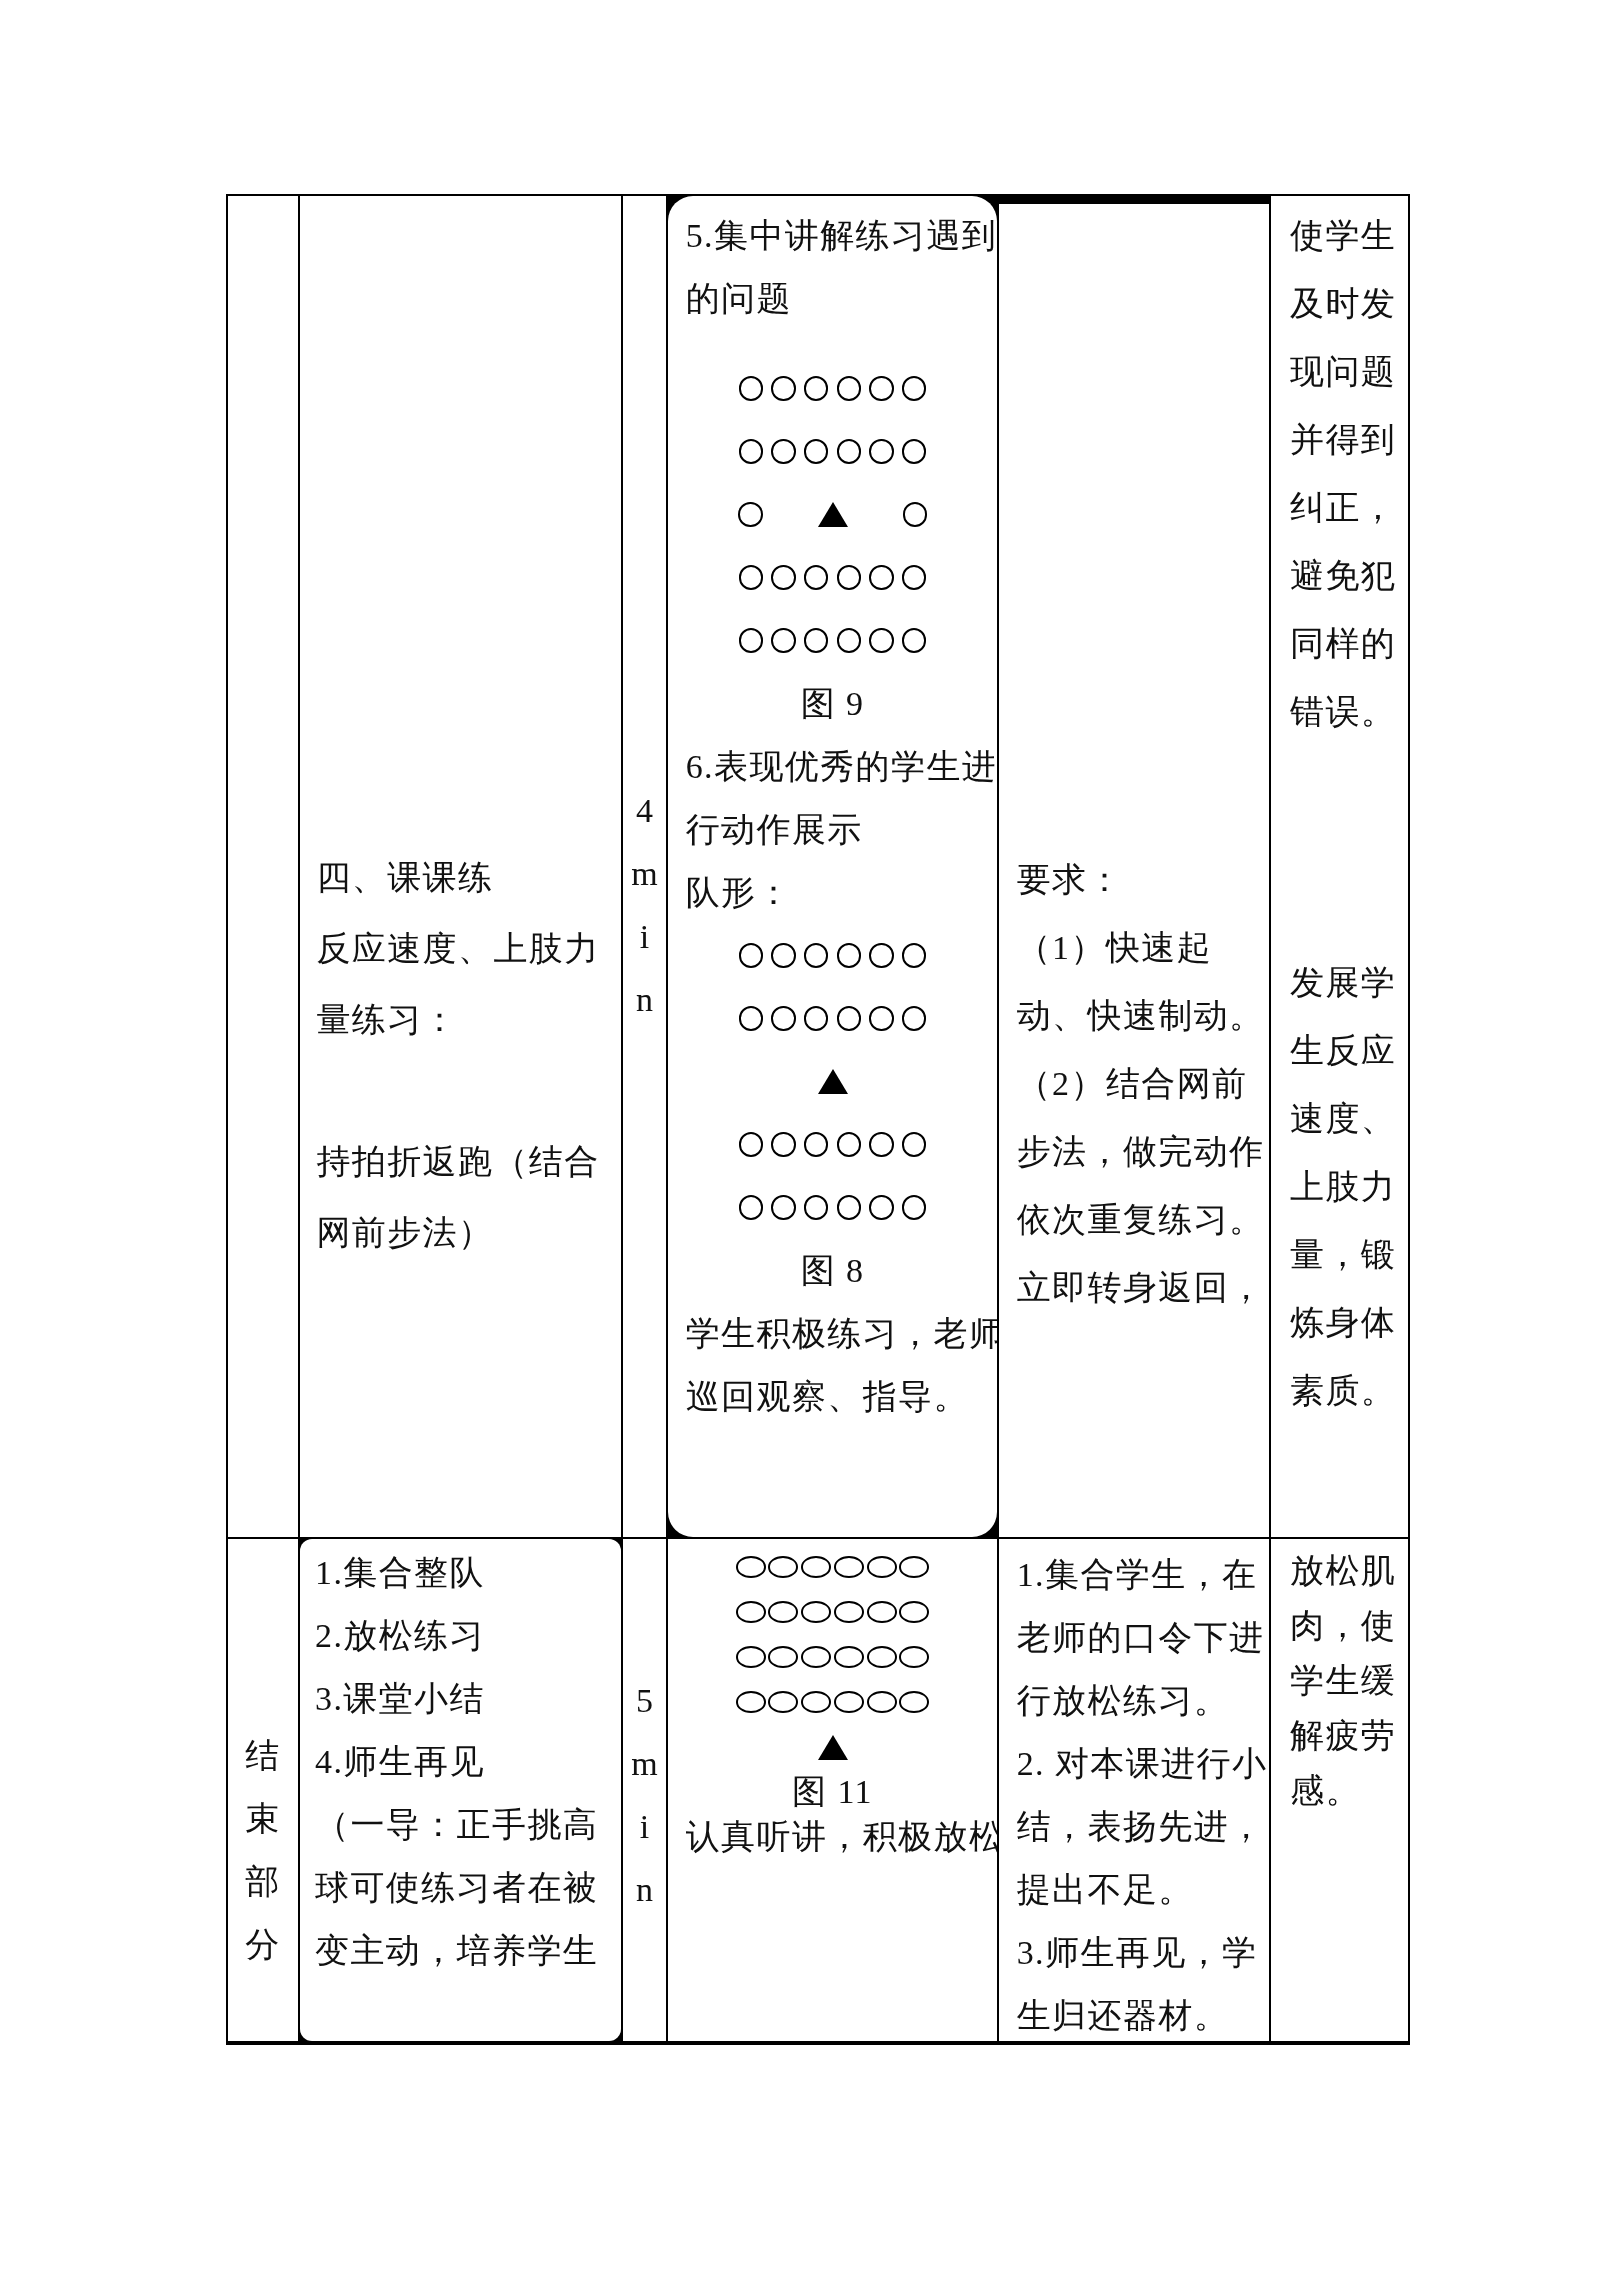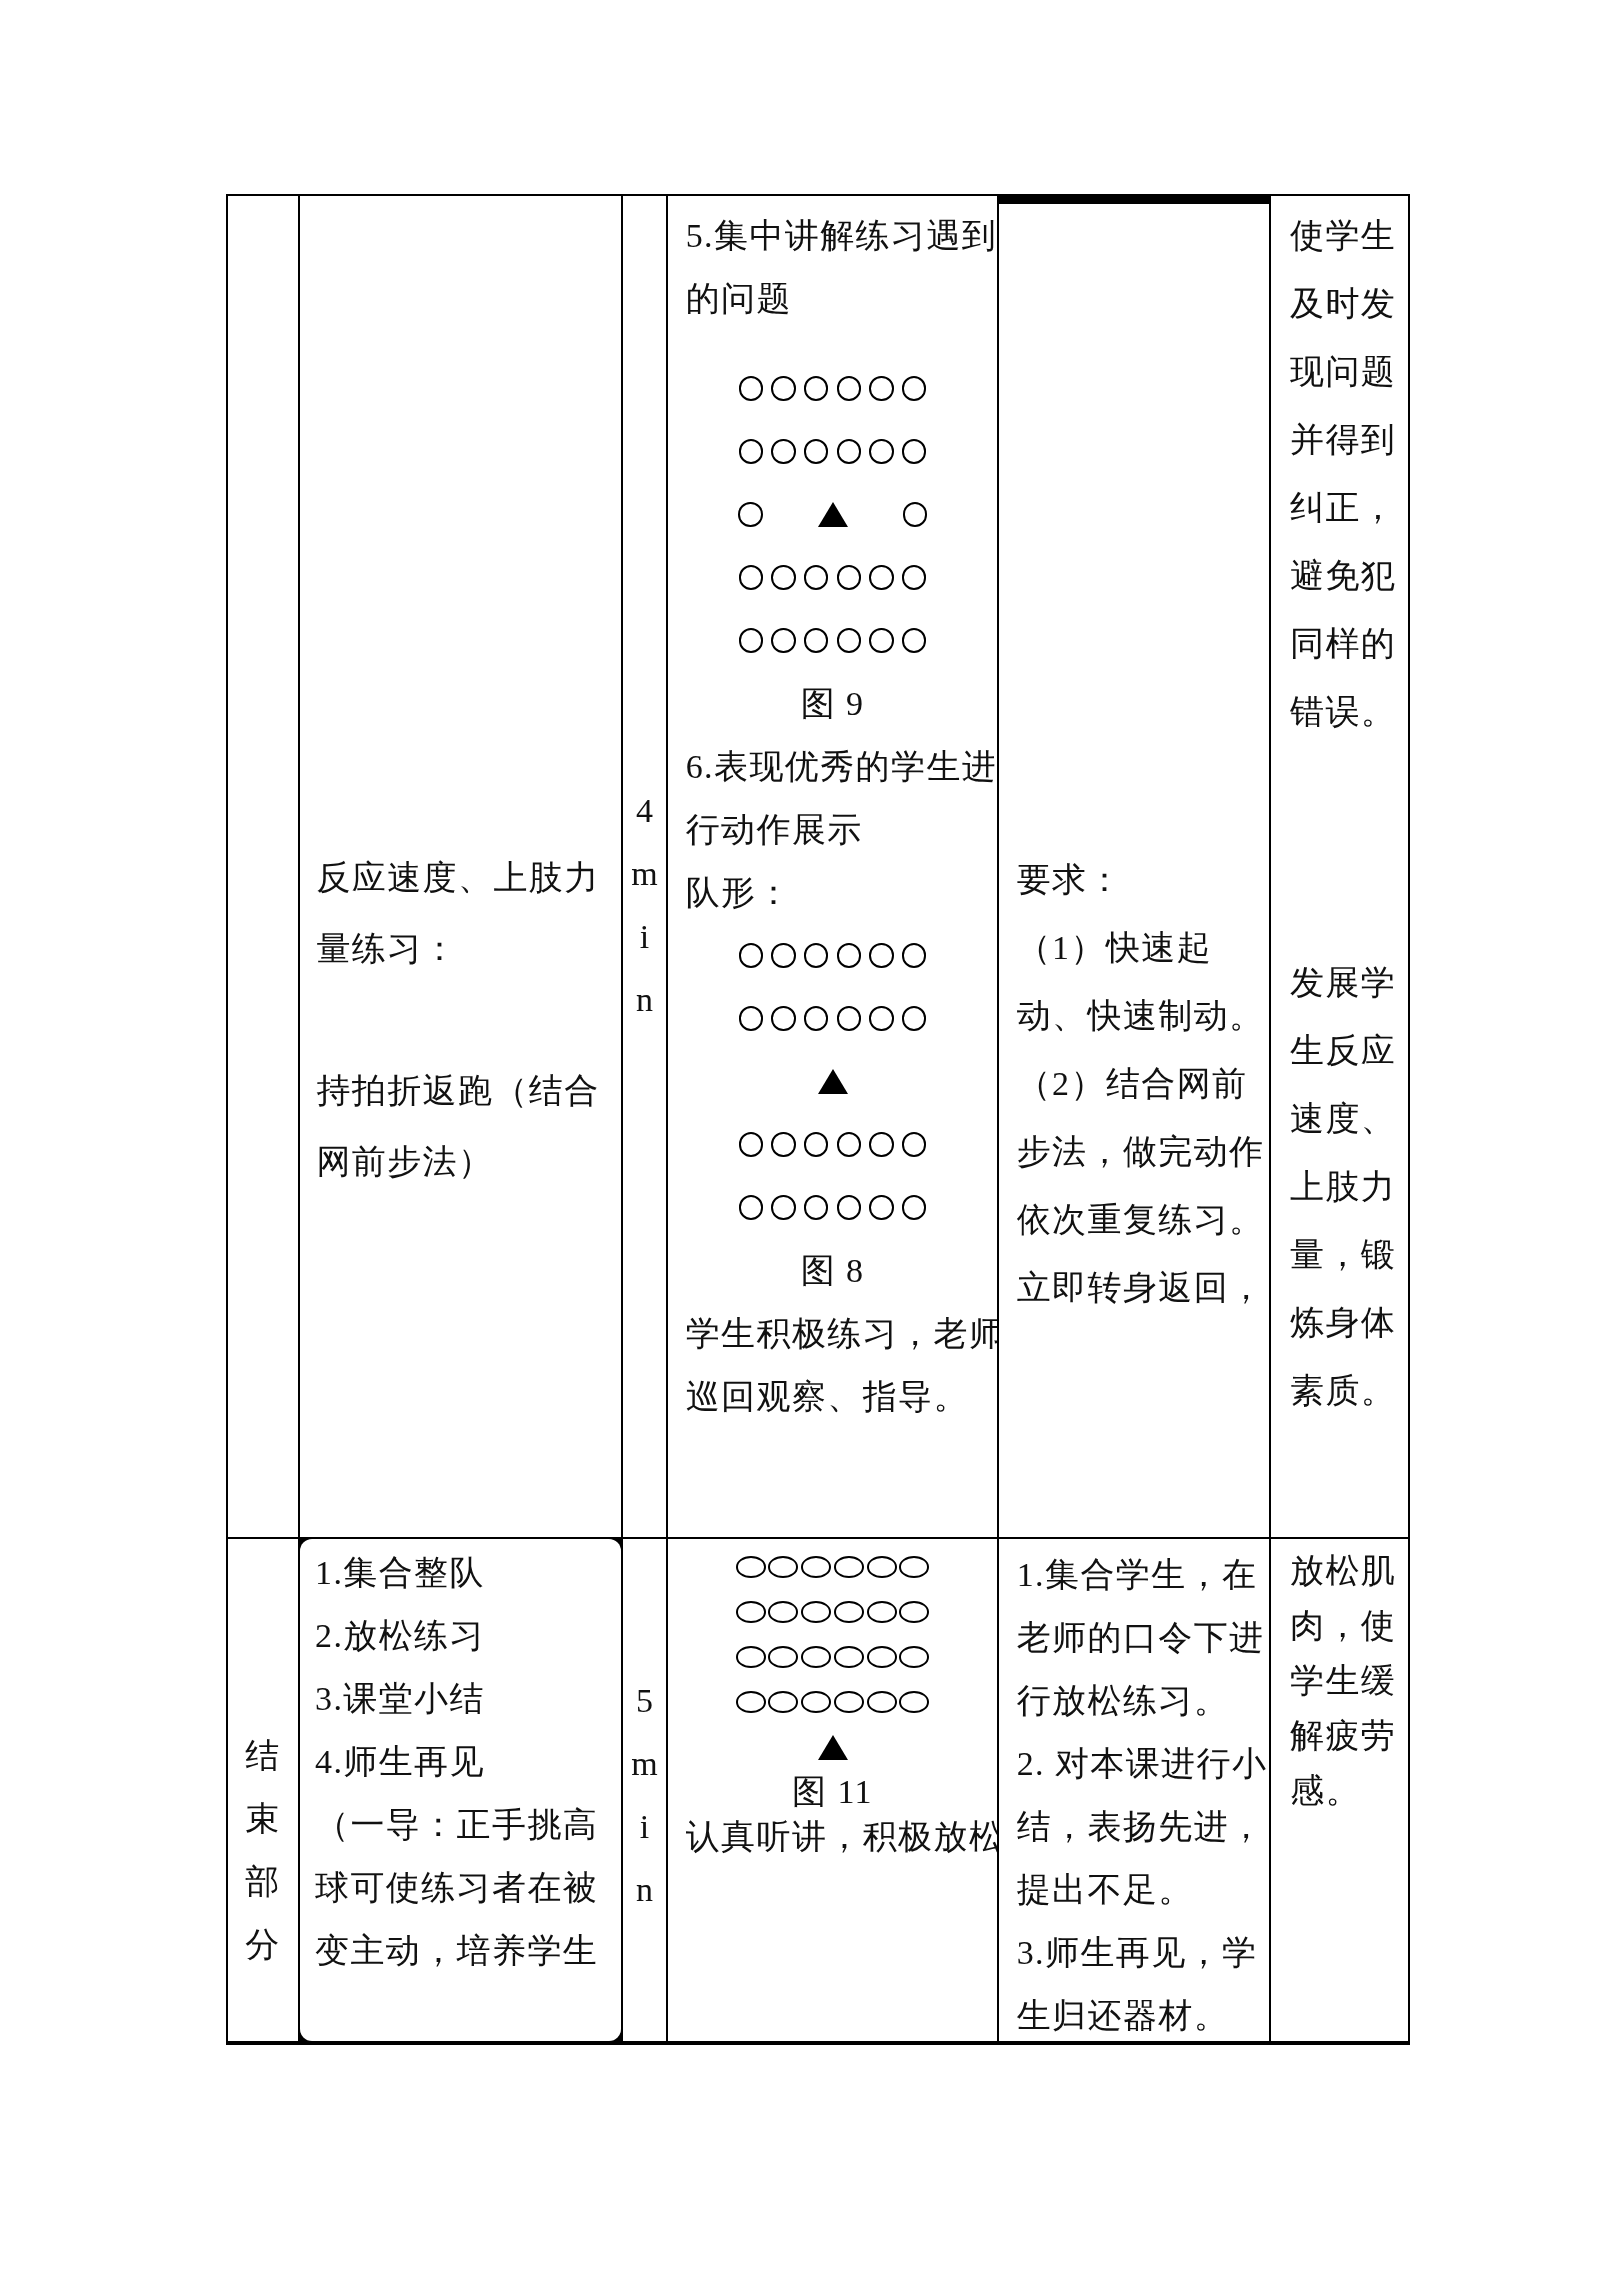--- a/index.html
+++ b/index.html
@@ -35,21 +35,21 @@
   .c-req1{padding-left:17.7px;padding-top:642px;margin-top:8px;}
   .c-req1 .t-line{height:68px;}
   .c-req2{padding-left:17.7px;padding-top:4.1px;}
   .c-req2 .t-line{height:63px;}
   .c-purpose1{padding-left:19px;padding-top:5.5px;}
   .c-purpose1 .t-line{height:68px;}
   .c-purpose2{padding-left:19px;padding-top:4.1px;}
   .c-purpose2 .t-line{height:55px;}
   .p-spacer{height:203px;}
   
-  .c-org1{padding-top:8.2px;}
+  .c-org1{padding-top:8.2px;border-radius:25px;}
   .c-org1 .o-line{height:63px;}
   .c-org2{padding-top:5.5px;}
   .c-org2 .o-line{height:45px;}
   .o-line{display:flex;align-items:center;}
   .o-text{padding-left:17.7px;white-space:pre;}
   .o-fig{justify-content:center;}
   .o-row{justify-content:center;}
   .o-blank{height:27px;}
   .row-circ{gap:8.2px;}
   .row-ell{gap:2.7px;}
@@ -58,20 +58,21 @@
   .ell{width:26px;height:17.7px;border:2px solid #000;border-radius:50%;box-sizing:content-box;background:#fff;}
   .tri{width:0;height:0;border-left:15px solid transparent;border-right:15px solid transparent;border-bottom:25px solid #000;}
 </style>
 </head>
 <body>
 
 <div class="doc-table">
 
   <div class="cell c-part1"></div>
   <div class="cell c-content1">
+      <div class="t-line">四、课课练</div>
       <div class="t-line">反应速度、上肢力</div>
       <div class="t-line">量练习：</div>
       <div class="t-line blank"></div>
       <div class="t-line">持拍折返跑（结合</div>
       <div class="t-line">网前步法）</div>
     </div>
   <div class="cell c-time1">
       <div class="t-line">4</div>
       <div class="t-line">m</div>
       <div class="t-line">i</div>

